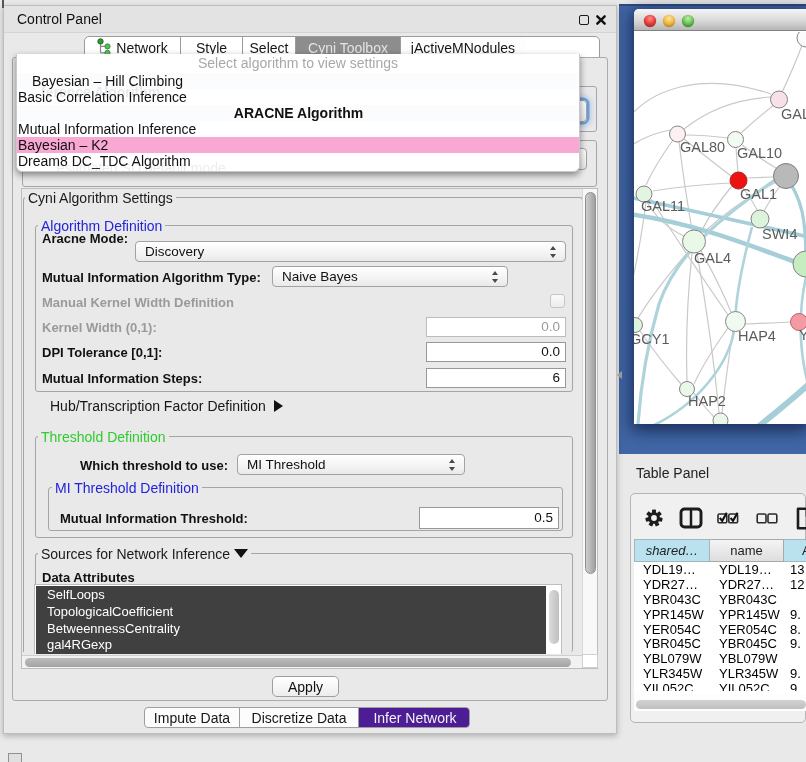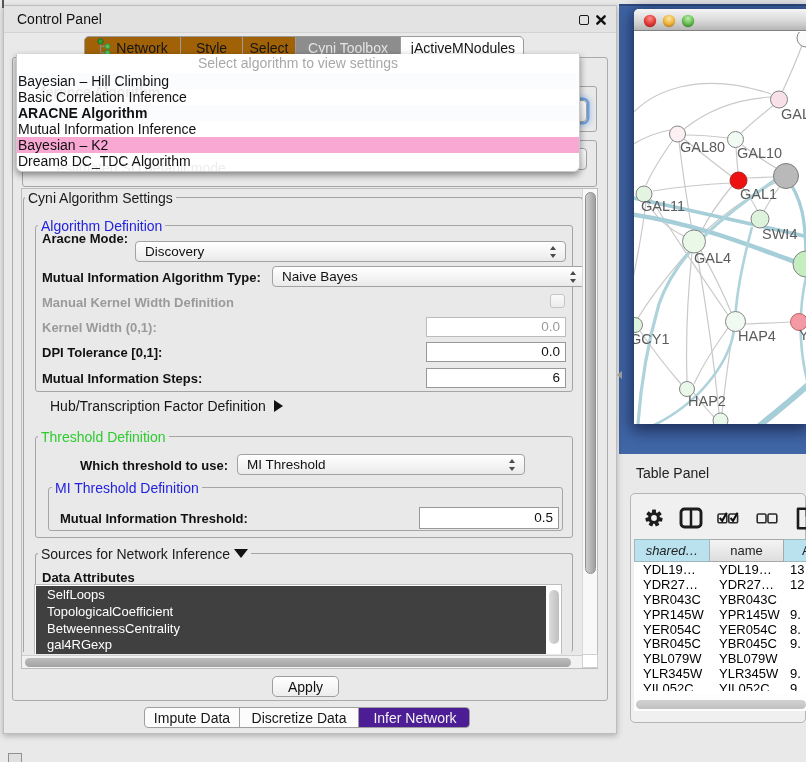--- a/index.html
+++ b/index.html
@@ -195,22 +195,22 @@
   background:#e9e9e9; border:1px solid #bdbdbd; box-shadow:0 2px 6px rgba(0,0,0,0.25);">
 </div>
 
 <div class="abs" style="left:4px; top:6px; width:612px; height:27px; background:#e3e3e3; border-bottom:1px solid #d4d4d4;"></div>
 <div class="abs" style="left:17px; top:11px; font-size:14px; color:#111;">Control Panel</div>
 <div class="abs" style="left:579px; top:15px; width:10px; height:10px; border:1.8px solid #1a1a1a; border-radius:2px;"></div>
 <svg class="abs" style="left:595px; top:14px;" width="12" height="12" viewBox="0 0 13 13">
   <path d="M2.5 2.5 L10.5 10.5 M10.5 2.5 L2.5 10.5" stroke="#111" stroke-width="2.6" stroke-linecap="round"></path>
 </svg>
 
-<div class="abs" id="tabs" style="left:84px; top:36px; width:440px; height:22px;
-  border:1px solid #9b9b9b; border-radius:5px 5px 0 0; background:#a16207; overflow:hidden;">
+<div class="abs" id="tabs" style="left:84px; top:36px; width:516px; height:22px;
+  border:1px solid #9b9b9b; border-radius:5px 5px 0 0; background:#ffffff; overflow:hidden;">
   <div class="seg" style="left:0; top:0; width:96px; height:22px; line-height:22px; border-right:1px solid #9b9b9b;">
     <svg style="vertical-align:-4px; margin-right:4px;" width="15" height="19" viewBox="0 0 15 19">
       <path d="M3.5 5 V14.8 M3.5 8.4 H9 M3.5 14.8 H9" stroke="#8a8a8a" stroke-width="1.2" fill="none"></path>
       <circle cx="3.5" cy="3.4" r="2.7" fill="#2f9a36" stroke="#1d6521" stroke-width="0.9"></circle>
       <circle cx="10.5" cy="8.4" r="2.6" fill="#55bb5b" stroke="#2e8b34" stroke-width="0.9"></circle>
       <circle cx="10.5" cy="14.8" r="2.6" fill="#55bb5b" stroke="#2e8b34" stroke-width="0.9"></circle>
     </svg>Network</div>
   <div class="seg" style="left:96px; top:0; width:62px; height:22px; line-height:22px; border-right:1px solid #9b9b9b;">Style</div>
   <div class="seg" style="left:158px; top:0; width:53px; height:22px; line-height:22px; border-right:1px solid #9b9b9b;">Select</div>
   <div class="seg" style="left:211px; top:0; width:105px; height:22px; line-height:22px; border-right:1px solid #9b9b9b;
@@ -245,21 +245,21 @@
 
 <div class="abs lbl" style="left:42px; top:231px;">Aracne Mode:</div>
 <div class="combo" style="left:135px; top:241px; width:431px; height:21px;">
   <span class="ctext">Discovery</span>
   <span class="arrows">
         <span class="up"></span>
         <span class="dn"></span>
       </span>
 </div>
 <div class="abs lbl" style="left:42px; top:270px;">Mutual Information Algorithm Type:</div>
-<div class="combo" style="left:272px; top:266px; width:314px; height:21px;">
+<div class="combo" style="left:272px; top:266px; width:236px; height:21px;">
   <span class="ctext">Naive Bayes</span>
   <span class="arrows">
         <span class="up"></span>
         <span class="dn"></span>
       </span>
 </div>
 <div class="abs lbl dis" style="left:42px; top:295px;">Manual Kernel Width Definition</div>
 <div class="abs" style="left:550px; top:294px; width:15px; height:14px; border:1px solid #c5c5c5; border-radius:3px;
   background:linear-gradient(#fafafa,#ececec);"></div>
 <div class="abs lbl dis" style="left:42px; top:320px;">Kernel Width (0,1):</div>
@@ -269,21 +269,21 @@
 <div class="abs lbl" style="left:42px; top:371px;">Mutual Information Steps:</div>
 <div class="fld" style="left:426px; top:368px; width:140px; height:20px; line-height:18px;">6</div>
 
 <div class="abs" style="left:50px; top:398px; font-size:14px; color:#161616;">Hub/Transcription Factor Definition</div>
 <div class="abs" style="left:274px; top:400px; width:0; height:0;
   border-top:6px solid transparent; border-bottom:6px solid transparent; border-left:9px solid #111;"></div>
 
 <div class="grp" style="left:35px; top:436px; width:538px; height:102px;"></div>
 <div class="abs gtitle" style="left:38px; top:429px; color:#2ecc2e;">Threshold Definition</div>
 <div class="abs lbl" style="left:80px; top:458px;">Which threshold to use:</div>
-<div class="combo" style="left:237px; top:454px; width:288px; height:21px;">
+<div class="combo" style="left:237px; top:454px; width:228px; height:21px;">
   <span class="ctext">MI Threshold</span>
   <span class="arrows">
         <span class="up"></span>
         <span class="dn"></span>
       </span>
 </div>
 
 <div class="grp" style="left:48px; top:487px; width:515px; height:44px;"></div>
 <div class="abs gtitle" style="left:52px; top:480px; color:#2222dd;">MI Threshold Definition</div>
 <div class="abs lbl" style="left:60px; top:511px;">Mutual Information Threshold:</div>
@@ -323,23 +323,23 @@
   <div class="seg" style="left:95px; top:0; width:119px; height:21px; line-height:21px; border-right:1px solid #9e9e9e;">Discretize Data</div>
   <div class="seg" style="left:214px; top:0; width:112px; height:21px; line-height:21px; background:#4c1d95; color:#f2f2f2;">Infer Network</div>
 </div>
 
 <div class="abs" id="popup" style="left:16px; top:54px; width:564px; height:118px; background:#fff;
   border:1px solid #c9c9c9; border-top:none; border-radius:0 0 6px 6px; box-shadow:0 3px 7px rgba(0,0,0,0.45);
   font-size:14px; color:#111; z-index:50; overflow:hidden;">
   <div style="height:19px; line-height:19px; text-align:center; color:#a8a8a8;">Select algorithm to view settings</div>
   <div style="position:absolute; left:24px; top:30px; z-index:1; color:rgba(120,120,120,0.16); font-weight:bold;">ference Algorithm…</div>
   <div style="position:absolute; left:40px; top:106px; z-index:1; color:rgba(120,120,120,0.14);">estimated SD default mode</div>
-  <div style="height:16px; line-height:16px; padding-left:1px; background:#fbfcfe;">Bayesian – Hill Climbing</div>
+  <div style="height:16px; line-height:16px; padding-left:15px; background:#fbfcfe;">Bayesian – Hill Climbing</div>
   <div style="height:16px; line-height:16px; padding-left:1px;">Basic Correlation Inference</div>
-  <div style="height:16px; line-height:16px; padding-left:1px; background:#fbfcfe; font-weight:bold;">ARACNE Algorithm</div>
+  <div style="height:16px; line-height:16px; padding-left:1px; background:#fbfcfe; font-weight:bold;text-align:center;">ARACNE Algorithm</div>
   <div style="height:16px; line-height:16px; padding-left:1px;">Mutual Information Inference</div>
   <div style="height:16px; line-height:16px; padding-left:1px; background:#f9a8d4;">Bayesian – K2</div>
   <div style="height:16px; line-height:16px; padding-left:1px;">Dream8 DC_TDC Algorithm</div>
 </div>
 
 <div class="abs" style="left:617px; top:371px; width:0; height:0; border-top:4px solid transparent;
   border-bottom:4px solid transparent; border-right:5px solid #9a9a9a;"></div>
 <div class="abs" style="left:2px; top:0; width:2px; height:8px; background:#555;"></div>
 <div class="abs" style="left:8px; top:753px; width:14px; height:12px; background:#e0e0e0; border:1px solid #909090;"></div>
 

